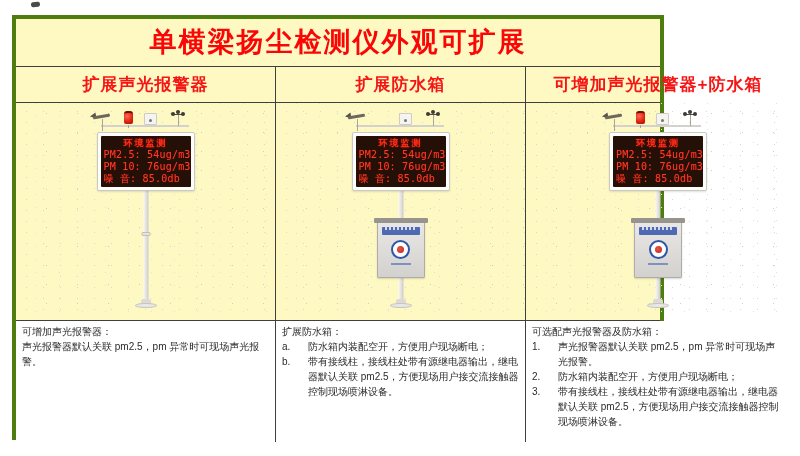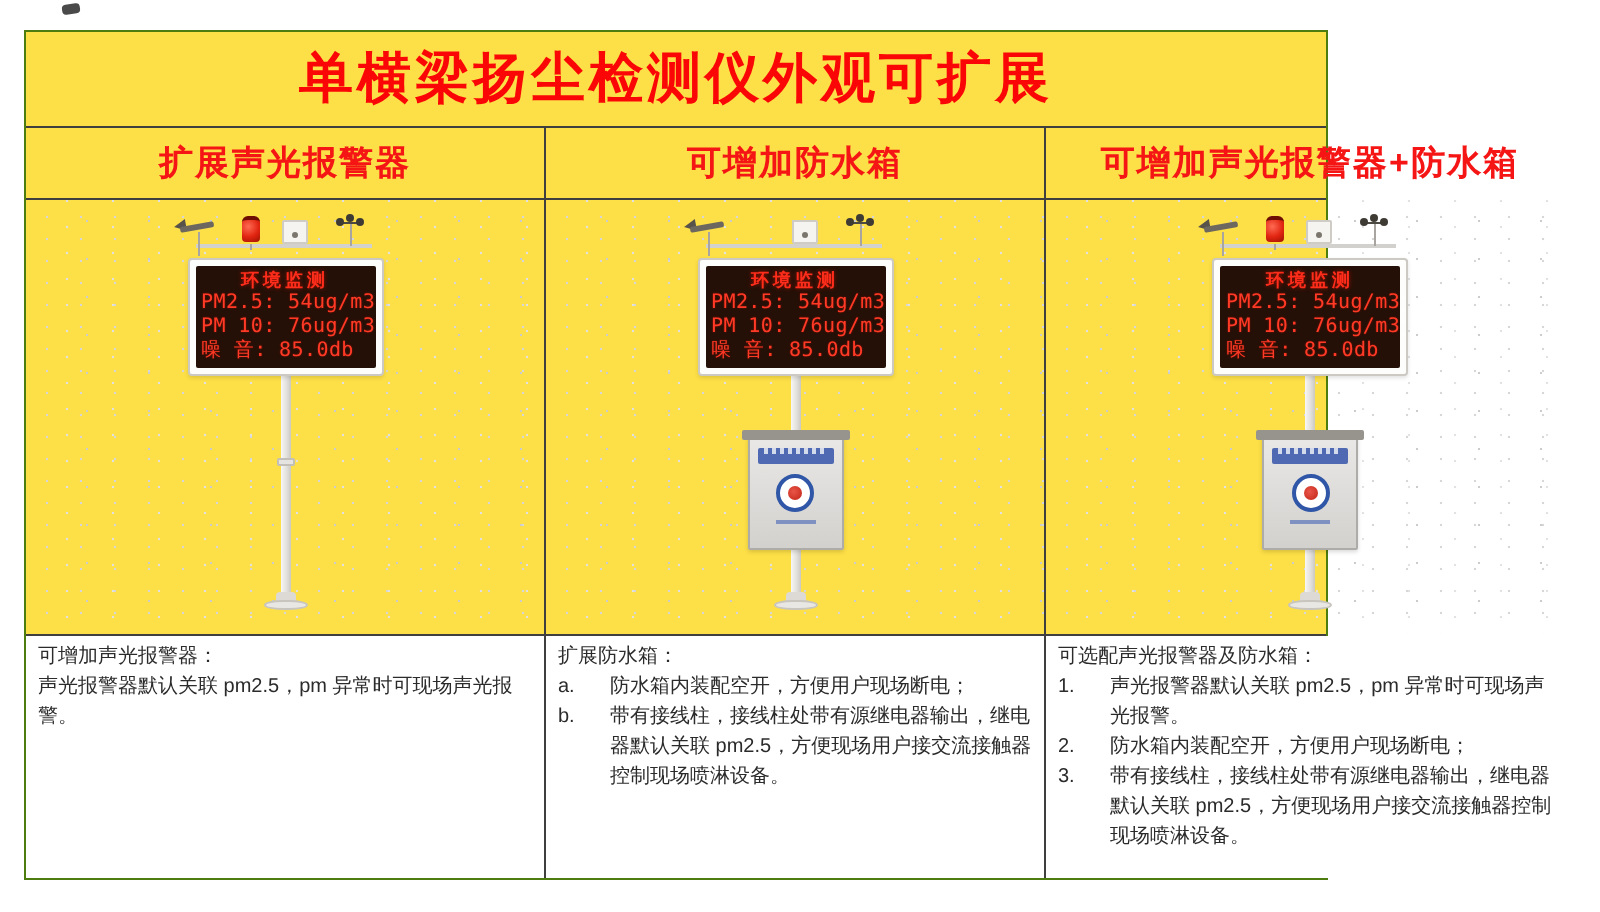--- a/index.html
+++ b/index.html
@@ -4,34 +4,34 @@
 <style>
   html,body{margin:0;padding:0;}
   body{
     width:800px;height:456px;background:#ffffff;overflow:hidden;
     font-family:"Liberation Sans","DejaVu Sans",sans-serif;
     position:relative;
   }
   .artifact{position:absolute;left:31px;top:2px;width:9px;height:5px;background:#2a2a2a;border-radius:2px;opacity:.85;transform:rotate(-8deg);}
   .doc-table{
     position:absolute;left:12px;top:15px;width:652px;height:425px;
-    border:1px solid #4d7c0f;box-sizing:border-box;background:#fde047;
+    border:4px solid #4d7c0f;box-sizing:border-box;background:#fef9c3;
   }
   .row{display:grid;grid-template-columns:259px 250px 265px;box-sizing:border-box;}
   .title-row{display:block;height:48px;border-bottom:1px solid #3f3f3f;box-sizing:border-box;}
   .page-title{
     display:block;text-align:center;line-height:46px;
     font-size:27px;font-weight:bold;color:#fb0606;letter-spacing:2px;
     font-family:"Liberation Serif","DejaVu Serif",serif;
   }
   .header-row{height:36px;border-bottom:1px solid #3f3f3f;}
   .hcell{
     display:flex;align-items:center;justify-content:center;
     font-size:17px;font-weight:bold;color:#f51515;letter-spacing:1px;
-    box-sizing:border-box;font-family:Liberation Mono, monospace;
+    box-sizing:border-box;font-family:Liberation Sans, sans-serif;
   }
   .hcell+.hcell,.icell+.icell,.dcell+.dcell{border-left:1px solid #3f3f3f;}
   .image-row{height:218px;border-bottom:1px solid #3f3f3f;}
   .icell{position:relative;box-sizing:border-box;overflow:hidden;
     background-image:
       radial-gradient(circle,#d7d7d7 .6px,transparent .8px),
       radial-gradient(circle,#e2e2e2 .6px,transparent .8px),
       radial-gradient(circle,#cccccc .5px,transparent .7px);
     background-size:17px 11px,23px 13px,31px 19px;
     background-position:2px 3px,9px 7px,15px 1px;
@@ -101,21 +101,21 @@
 <div class="artifact"></div>
 
 <div class="doc-table">
 
   <div class="title-row">
     <span class="page-title">单横梁扬尘检测仪外观可扩展</span>
   </div>
 
   <div class="row header-row">
     <div class="hcell">扩展声光报警器</div>
-    <div class="hcell">可增加防水箱</div>
+    <div class="hcell">扩展防水箱</div>
     <div class="hcell">可增加声光报警器+防水箱</div>
   </div>
 
   <div class="row image-row">
 
     <div class="icell">
       <div class="device">
         <div class="beam"></div>
         <div class="vane">
             <i class="nose"></i>

